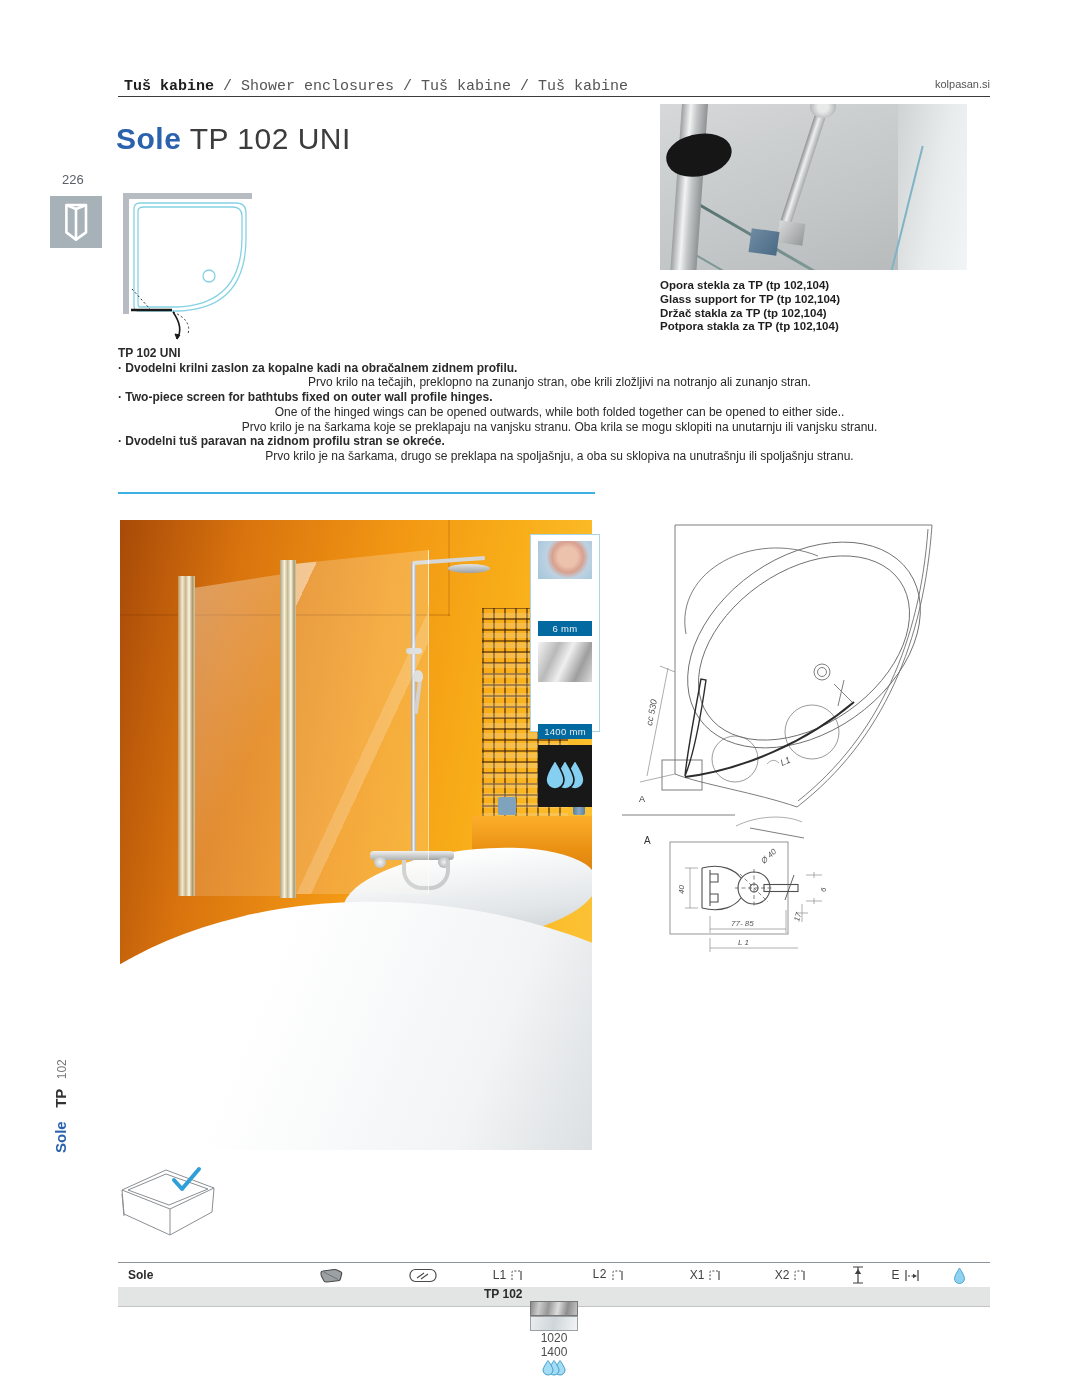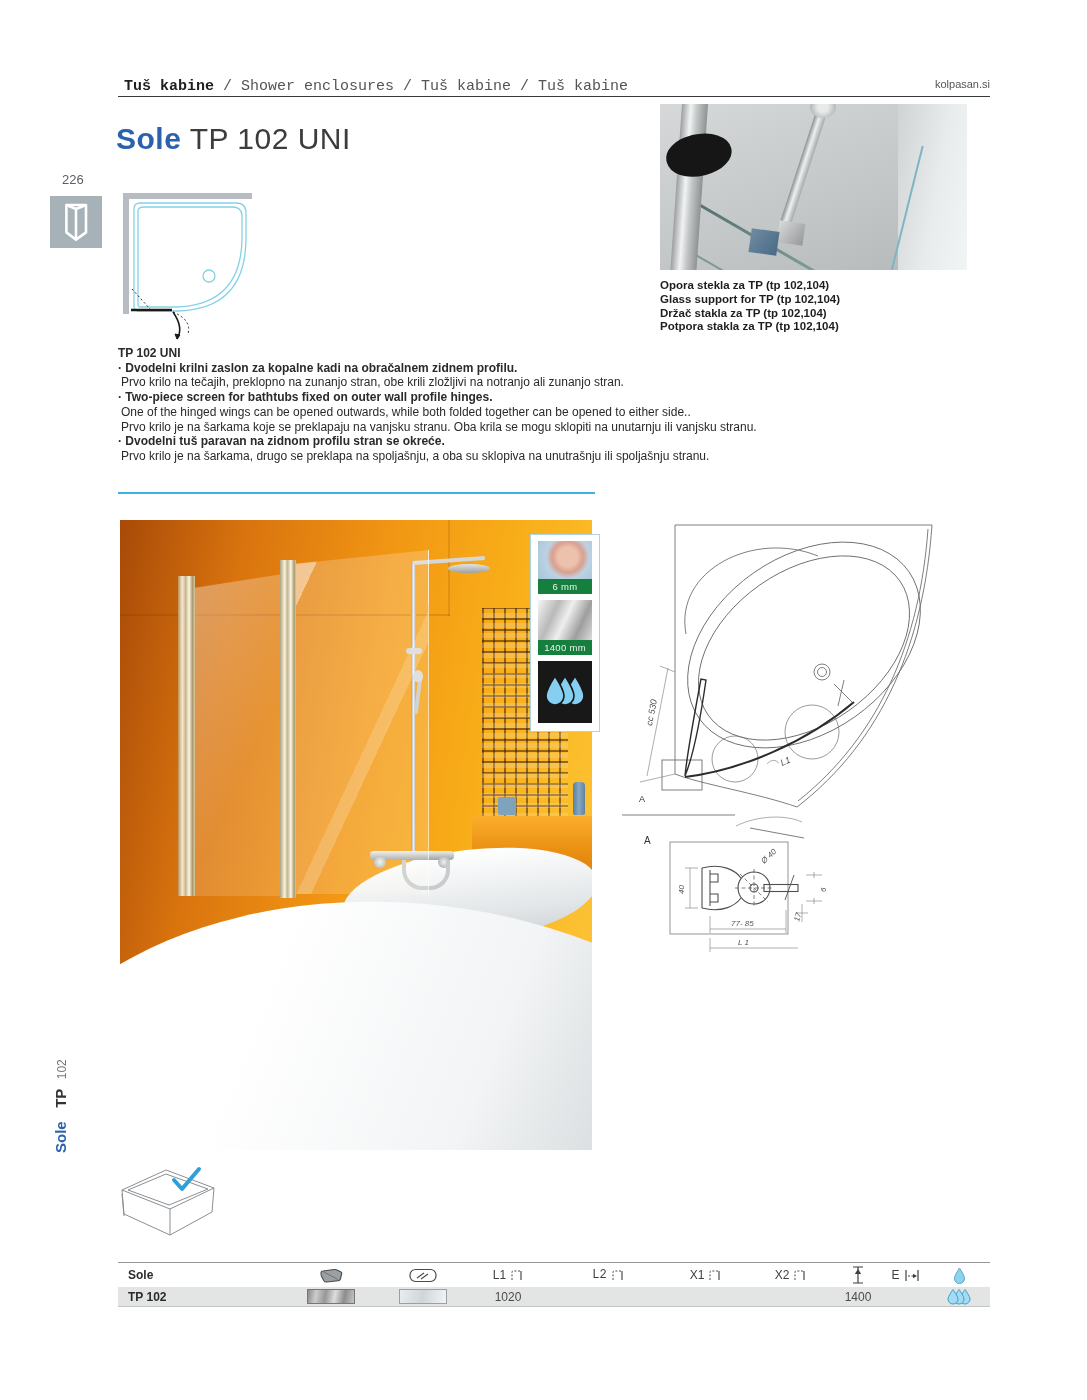--- a/index.html
+++ b/index.html
@@ -14,46 +14,46 @@
   #title{left:116px;top:122px;font-size:30px;letter-spacing:.5px;}
   #title .brand{color:#2a62ae;font-weight:bold;}
   #title .model{color:#3c3c3c;font-weight:400;}
   #pagenum{left:62px;top:172px;font-size:13px;color:#5a6066;}
   #cat-icon{left:50px;top:196px;width:52px;height:52px;background:#a7b1b8;}
   
   #support-caption{left:660px;top:279px;font-size:11.5px;font-weight:bold;line-height:13.8px;color:#1e1e1e;}
   #desc{left:118px;top:346px;width:880px;font-size:12px;line-height:14.7px;color:#2a2a2a;white-space:nowrap;}
   #desc .h{font-weight:bold;}
   .desc-line.b{font-weight:bold;}
-  .desc-line.r{padding-left:3px;}
+  .desc-line.r{padding-left:3px;text-align:center;}
   #blue-rule{left:118px;top:492px;width:477px;height:2px;background:#3cb1e2;}
   
   #support-photo{left:660px;top:104px;width:307px;height:166px;overflow:hidden;
      background:linear-gradient(160deg,#d6d8d9,#c2c6c7 60%,#b4b8b9);}
   .sp{position:absolute;}
   
   #main-photo{left:120px;top:520px;width:472px;height:630px;overflow:hidden;
      background:linear-gradient(100deg,#a84a08 0%,#d9740e 22%,#f29714 48%,#f8ad18 68%,#fbbd2a 85%,#fcc43e 100%);}
   .mp{position:absolute;}
   
   #badge-panel{left:530px;top:534px;width:68px;height:196px;background:#fff;border:1px solid #aad4e8;z-index:30;}
   .badge{width:54px;margin:6px auto 0 auto;}
   .badge-img{width:54px;}
-  .badge-label{width:54px;height:15px;background:#15803d;color:#efefef;font-size:9.5px;
-     display:flex;align-items:center;justify-content:center;letter-spacing:.3px;}
+  .badge-label{width:54px;height:15px;background:#0369a1;color:#efefef;font-size:9.5px;
+     display:flex;align-items:center;justify-content:center;letter-spacing:.3px;margin-top:42px;}
   
   #side-label{left:70px;top:1135px;transform:rotate(-90deg);transform-origin:left bottom;white-space:nowrap;}
   #side-label .s1{color:#2a62ae;font-weight:bold;font-size:15px;}
   #side-label .s2{color:#333;font-weight:bold;font-size:15px;margin-left:9px;}
   #side-label .s3{color:#777;font-size:12px;margin-left:5px;}
   
   #spec-table{left:118px;top:1262px;width:872px;border-top:1px solid #8f9498;border-bottom:1px solid #c2c4c6;}
   .trow{display:flex;align-items:center;}
   .trow.head{height:24px;background:#fff;}
-  .trow.data{height:19px;background:#e3e4e4;}
+  .trow.data{height:19px;background:#e3e4e4;flex-direction:column;}
   .tc{display:flex;align-items:center;justify-content:center;font-size:12px;color:#3f3f3f;gap:3px;}
   .c-name{width:160px;justify-content:flex-start;padding-left:10px;font-weight:bold;color:#2b2b2b;box-sizing:border-box;}
   .c-prof{width:105px;} .c-glass{width:80px;} .c-l1{width:90px;} .c-l2{width:110px;font-family:Liberation Mono, monospace;}
   .c-x1{width:85px;} .c-x2{width:85px;} .c-h{width:50px;} .c-e{width:45px;} .c-drop{width:62px;}
   .dimval{color:#4c4c4c;}
   .swatch-chrome{width:46px;height:13px;border:1px solid #777;
      background:linear-gradient(100deg,#8a8a8a 0%,#cccccc 18%,#979797 38%,#dddddd 58%,#8d8d8d 78%,#c5c5c5 100%);}
   .swatch-glass{width:46px;height:13px;border:1px solid #9aa0a3;
      background:linear-gradient(100deg,#e9ecee,#cfd6d9 50%,#f2f4f5);}
   svg text{font-family:"Liberation Sans",sans-serif;}

